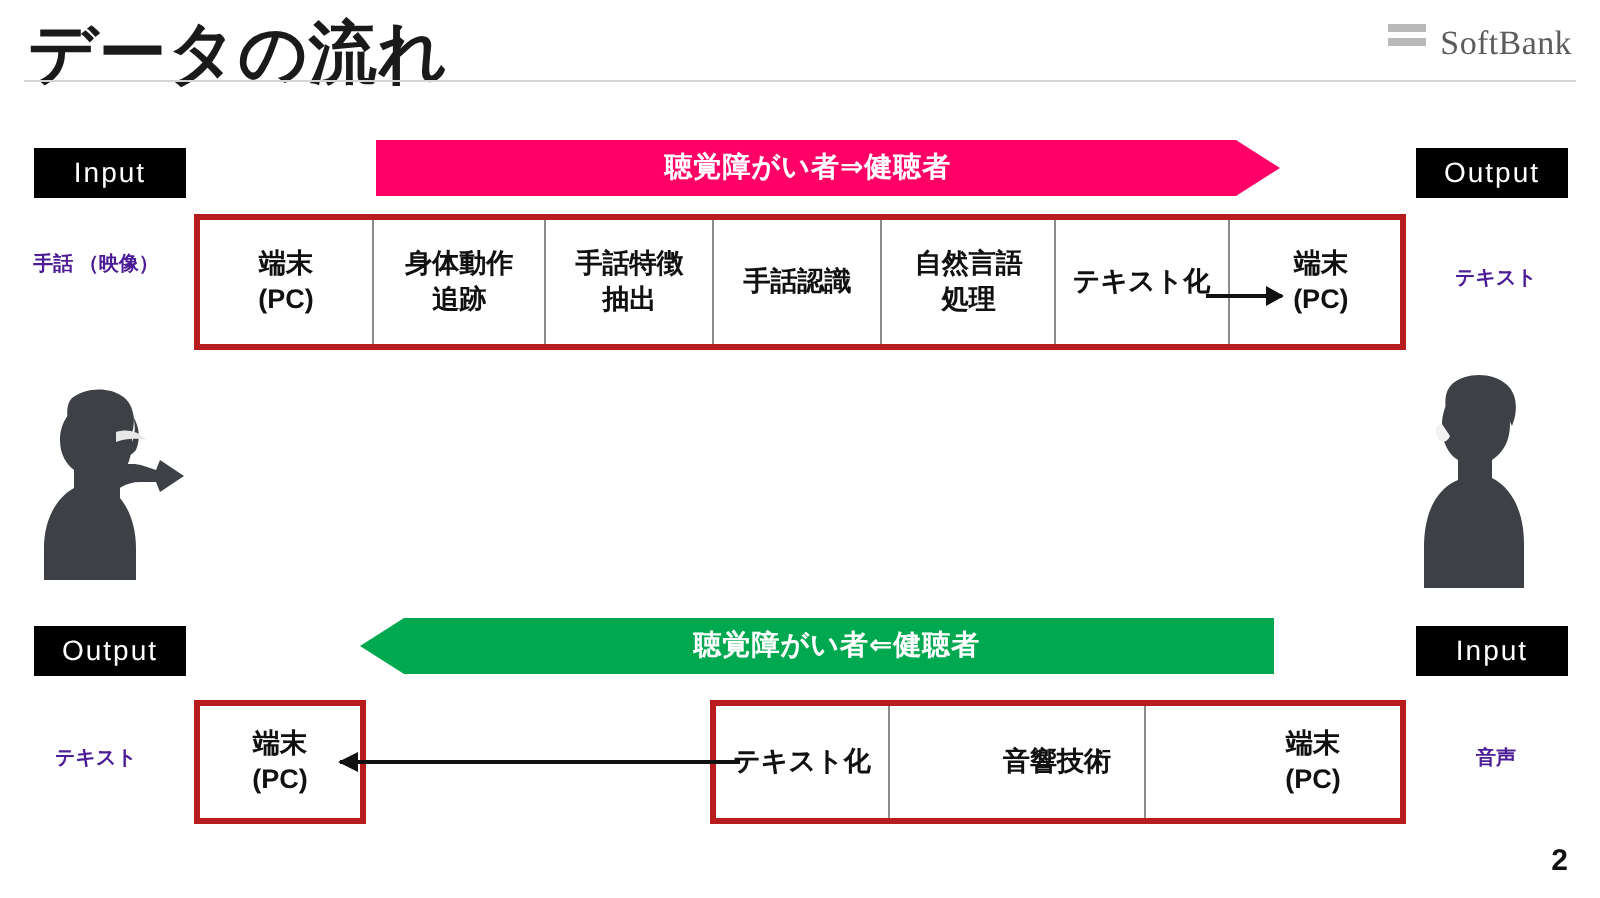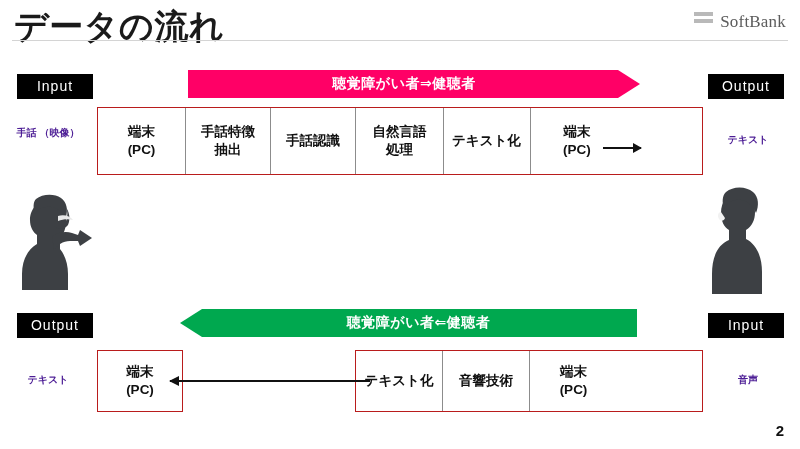--- a/index.html
+++ b/index.html
@@ -109,23 +109,24 @@
     color: #4c1d95;
     text-align: center;
     line-height: 1.35;
     width: 96px;
   }
 
   
   .pipeline {
     position: absolute;
     display: flex;
-    border: 1px solid #b91c1c;
+    border: 3px solid #b91c1c;
     background: #ffffff;
     box-sizing: border-box;
+    justify-content: space-between;
   }
   .pipe-cell {
     border-right: 1px solid #8c8c8c;
     box-sizing: border-box;
     display: flex;
     align-items: center;
     justify-content: center;
     text-align: center;
     font-size: 13.5px;
     font-weight: bold;
@@ -210,20 +211,26 @@
   </div>
   <div class="side-label" style="left:700px; top:133px;">
     <span>テキスト</span>
   </div>
 
   <div class="pipeline" style="left:97px; top:107px; width:606px; height:68px;">
     <div class="pipe-cell" style="width:88px;">
       <div>
         <span>端末</span>
         <span>(PC)</span>
+      </div>
+    </div>
+    <div class="pipe-cell" style="width:87px;">
+      <div>
+        <span>身体動作</span>
+        <span>追跡</span>
       </div>
     </div>
     <div class="pipe-cell" style="width:85px;">
       <div>
         <span>手話特徴</span>
         <span>抽出</span>
       </div>
     </div>
     <div class="pipe-cell" style="width:85px;">
       <div>

